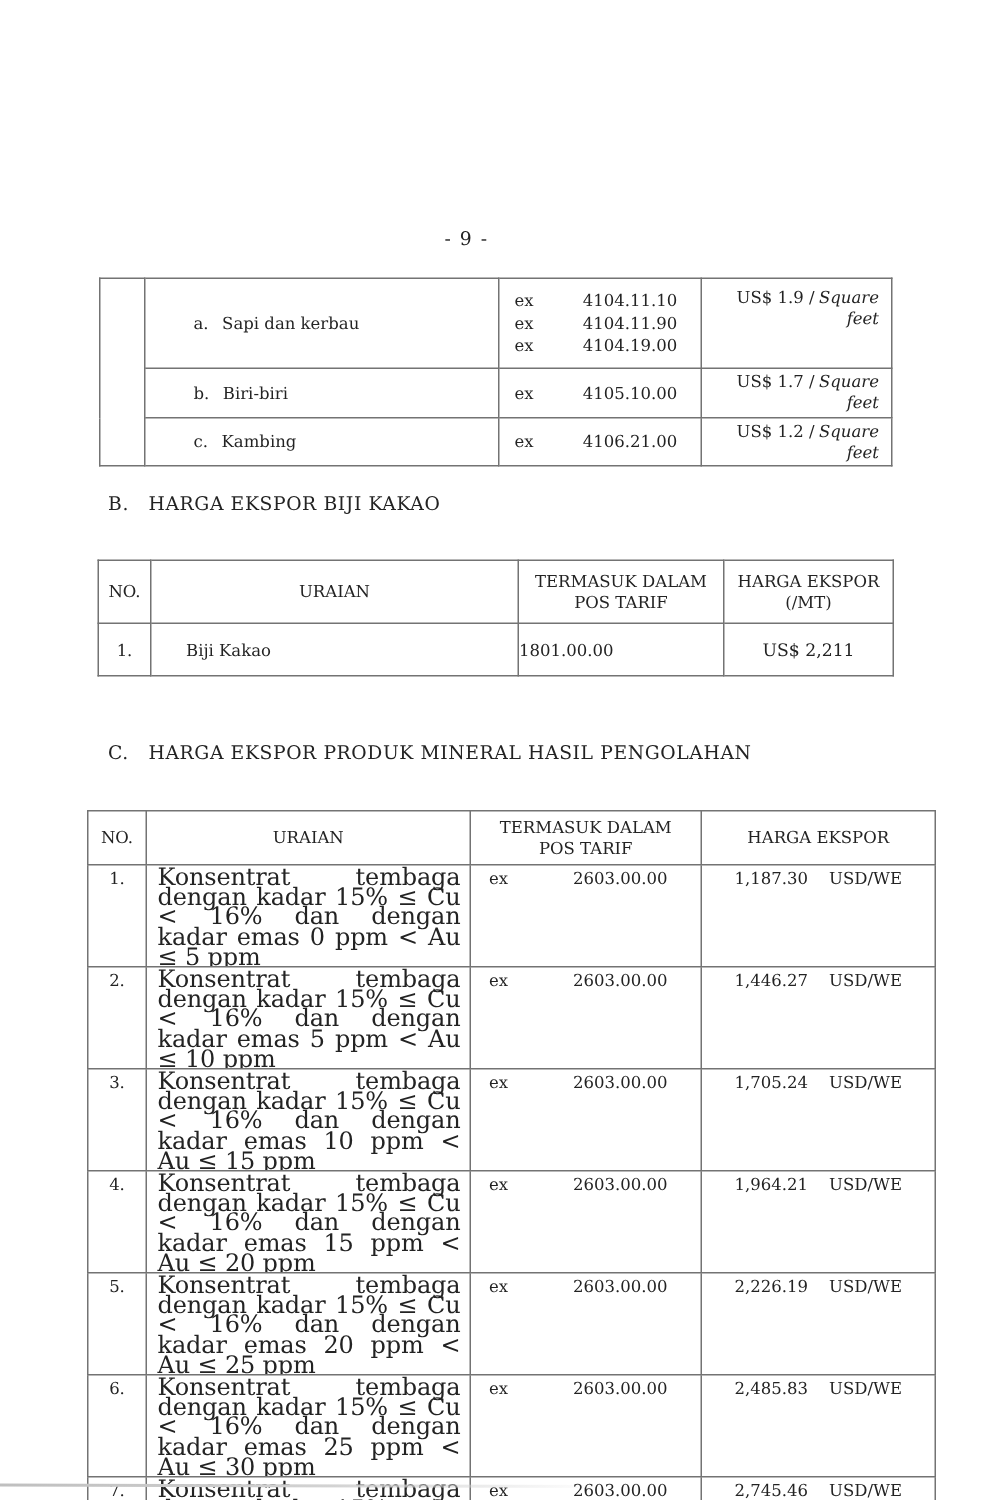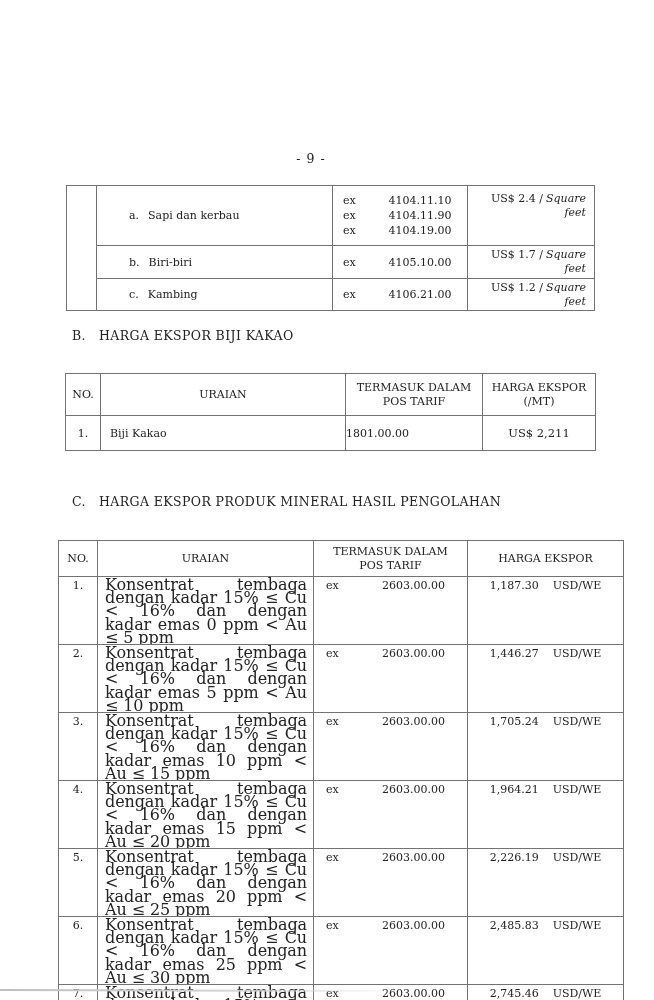--- a/index.html
+++ b/index.html
@@ -51,21 +51,21 @@
   }
   .sec-heading .sec-label{display:inline-block;width:27px;}
   .sec-b{top:328px;}
   .sec-c{top:494px;}
   
   .tb{top:373px;left:65px;width:530px;}
   .tb .hdr{height:42px;}
   .tb .hdr td{text-align:center;vertical-align:middle;white-space:pre-line;line-height:14px;}
   .tb .data{height:35px;}
   .tb .c-no{text-align:center;vertical-align:middle;}
-  .tb .c-uraian{vertical-align:middle;padding-left:9px;}
+  .tb .c-uraian{vertical-align:middle;padding-left:23px;}
   .tb .c-tarif{text-align:left;vertical-align:middle;}
   .tb .c-harga{text-align:center;vertical-align:middle;font-size:11.5px;}
   
   .tc{top:540px;left:58px;width:565px;}
   .tc .hdr{height:36px;}
   .tc .hdr td{text-align:center;vertical-align:middle;white-space:pre-line;line-height:13.5px;}
   .tc tr.data{height:42px;}
   .tc .c-no{text-align:center;vertical-align:top;padding-top:2px;}
   .tc .c-uraian{
     vertical-align:top;
@@ -114,21 +114,21 @@
           <div class="code-line">
               <span class="ex">ex</span>
               <span class="code">4104.11.90</span>
             </div>
           <div class="code-line">
               <span class="ex">ex</span>
               <span class="code">4104.19.00</span>
             </div>
         </td>
         <td class="c-price">
-          <span class="price-val">US$ 2.4 /</span><span class="price-unit">Square feet</span>
+          <span class="price-val">US$ 1.9 /</span><span class="price-unit">Square feet</span>
         </td>
       </tr>
       <tr class="row-b">
         <td class="c-item">
           <span class="item-label">b.</span><span>Biri-biri</span>
         </td>
         <td class="c-codes">
           <div class="code-line">
               <span class="ex">ex</span>
               <span class="code">4105.10.00</span>

